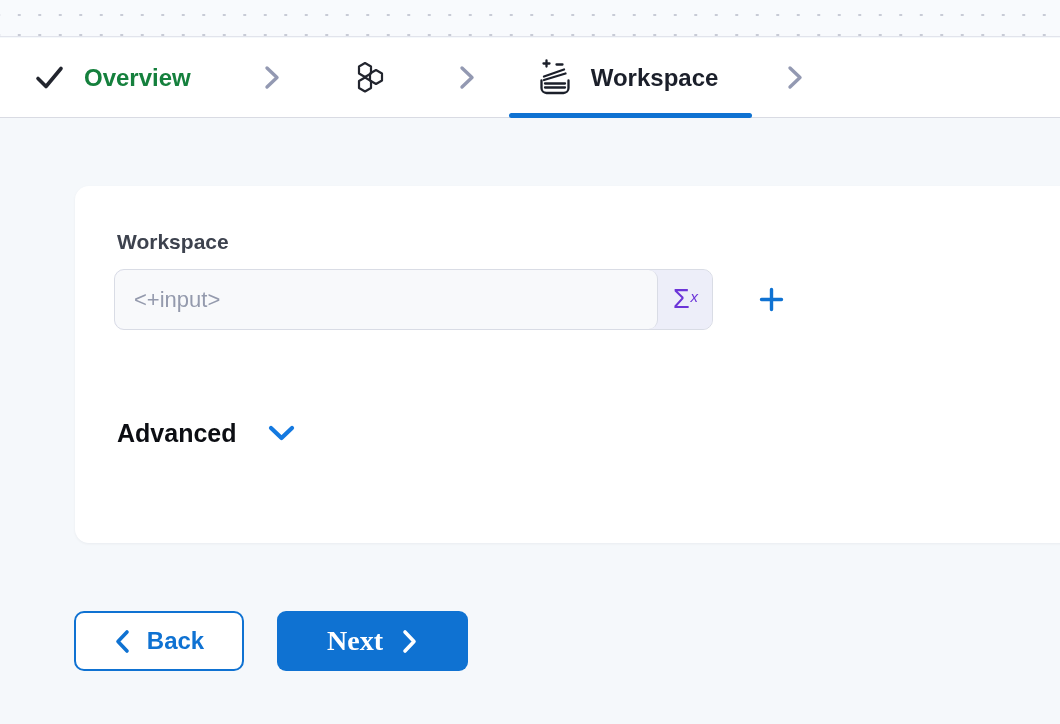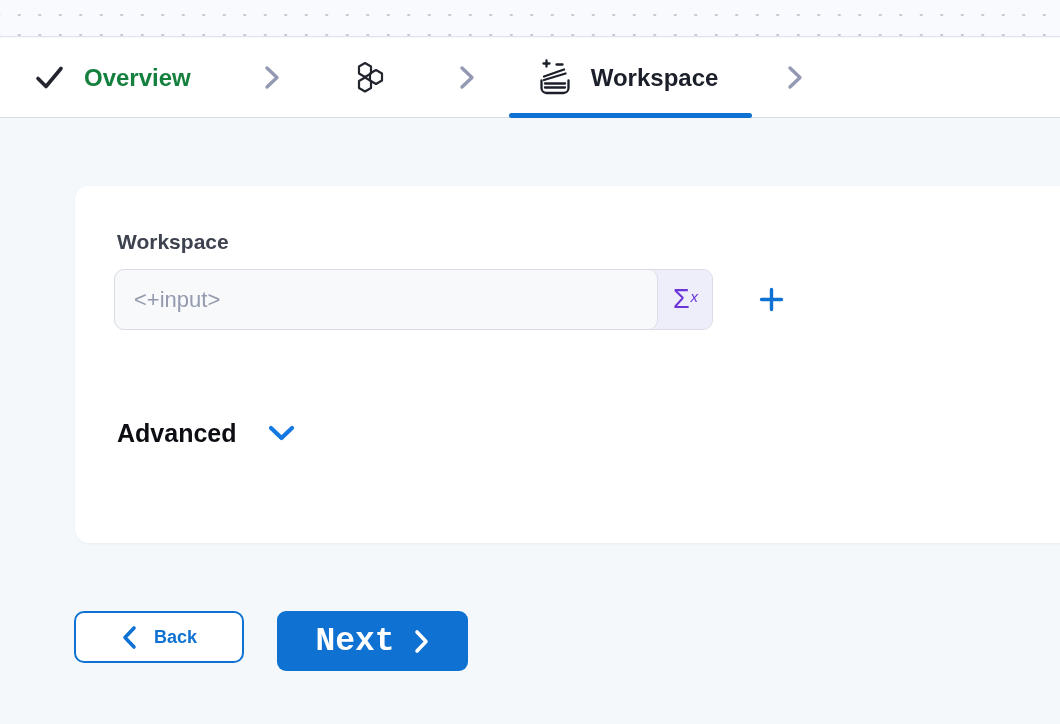--- a/index.html
+++ b/index.html
@@ -90,32 +90,32 @@
   }
 
   .advanced-row {
     position: absolute; left: 42px; top: 218px;
     display: flex; align-items: center; gap: 30px; cursor: pointer; margin-top: 15px;
   }
   .advanced-label { font-size: 25px; font-weight: 700; color: #0c0e13; }
 
   
   .back-btn {
-    position: absolute; left: 74px; top: 611px; width: 170px; height: 52px;
+    position: absolute; left: 74px; top: 611px; width: 170px; height: 60px;
     background: #ffffff; border: 2px solid #0f72d2; border-radius: 10px;
-    color: #0f72d2; font-size: 18px; font-weight: 700;
+    color: #0f72d2; font-size: 24px; font-weight: 700;
     display: flex; align-items: center; justify-content: center; gap: 16px;
     cursor: pointer; font-family: "Liberation Sans", sans-serif;
   }
   .next-btn {
     position: absolute; left: 277px; top: 611px; width: 191px; height: 60px;
     background: #0f72d2; border: none; border-radius: 9px;
-    color: #ffffff; font-size: 33px; font-weight: 600;
+    color: #ffffff; font-size: 28px; font-weight: 600;
     display: flex; align-items: center; justify-content: center; gap: 18px;
-    cursor: pointer; font-family: Liberation Mono, monospace;
+    cursor: pointer; font-family: Liberation Serif, serif;
   }
   svg { display: block; }
 </style>
 </head>
 <body>
 
 <div class="dots-strip"></div>
 
 <nav class="tab-bar">
 

